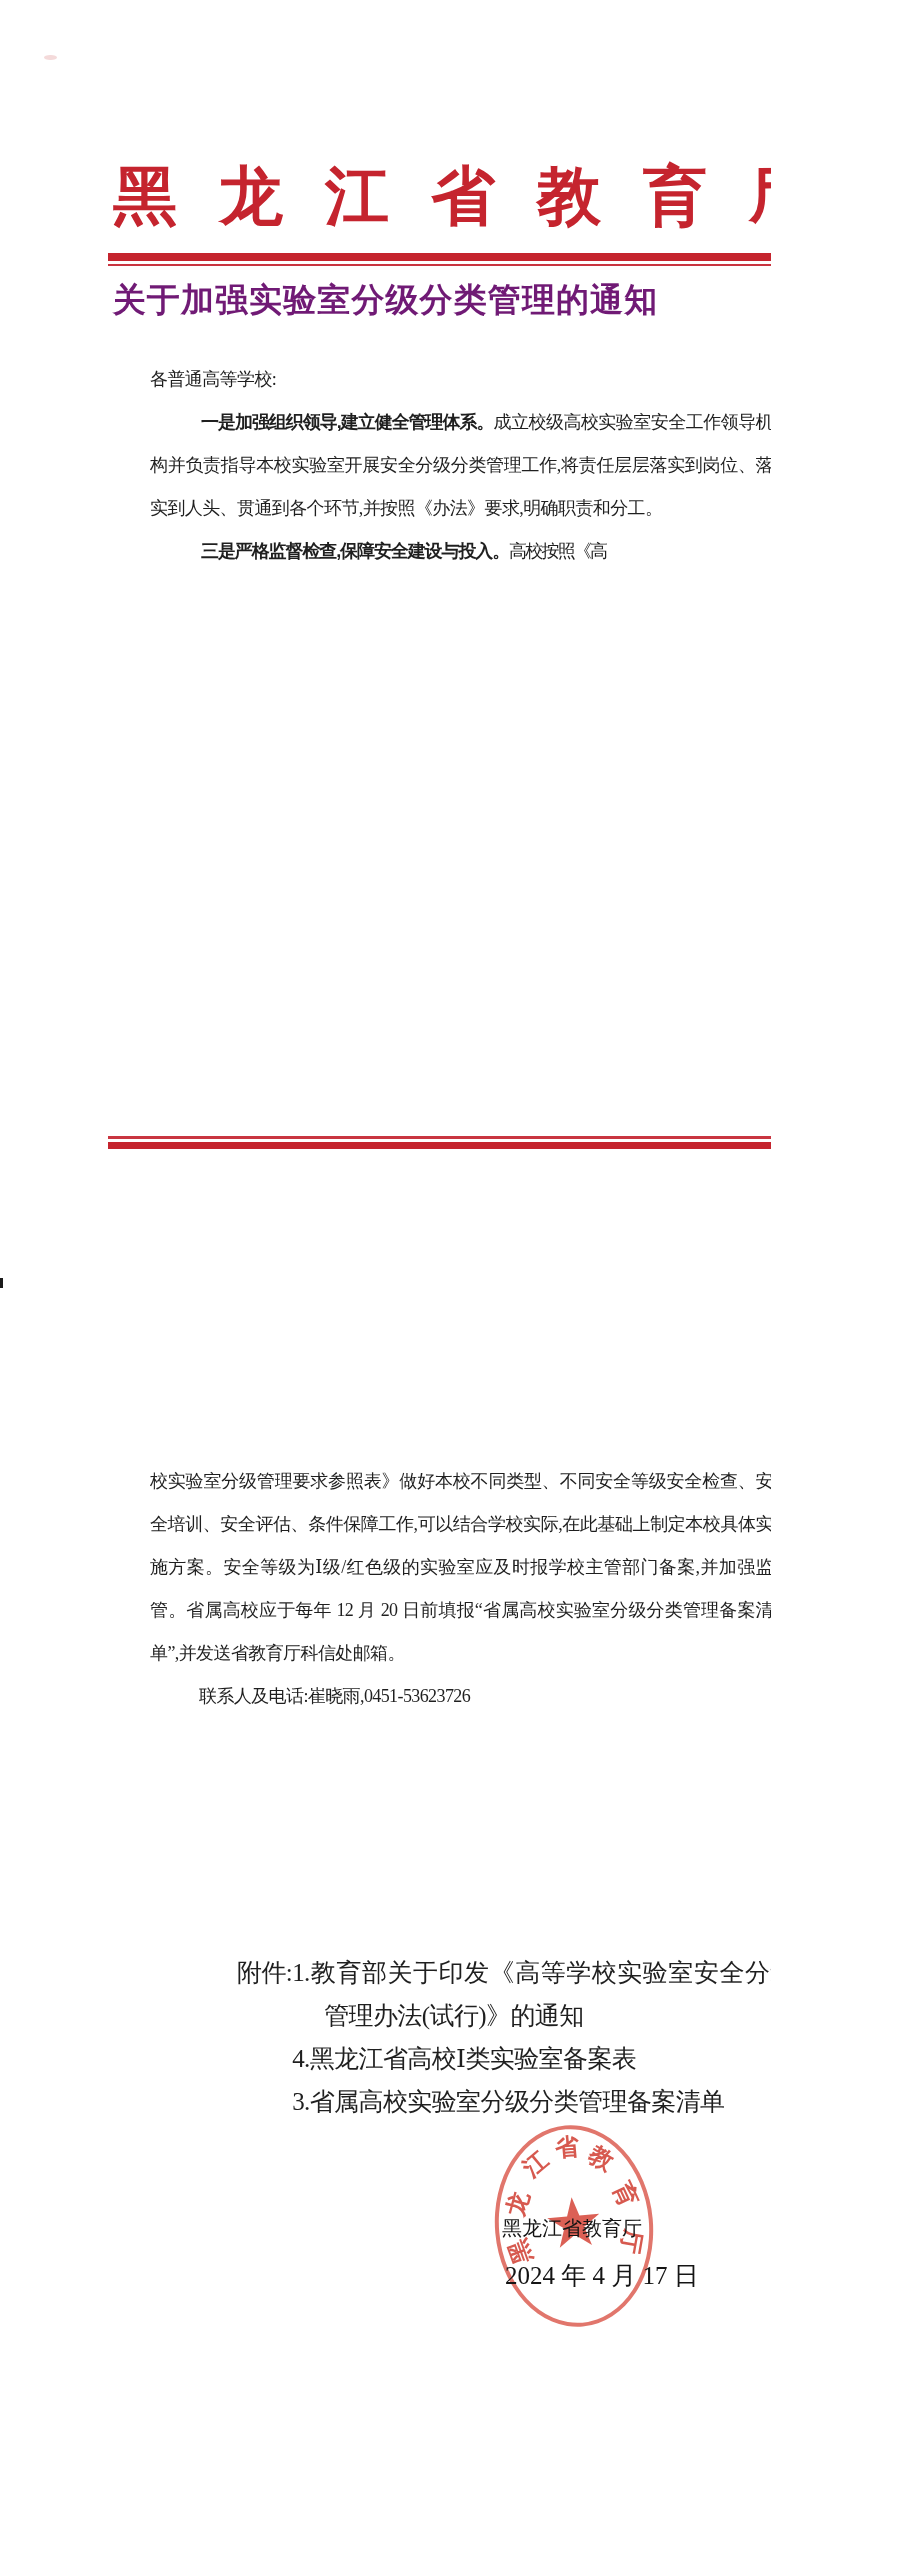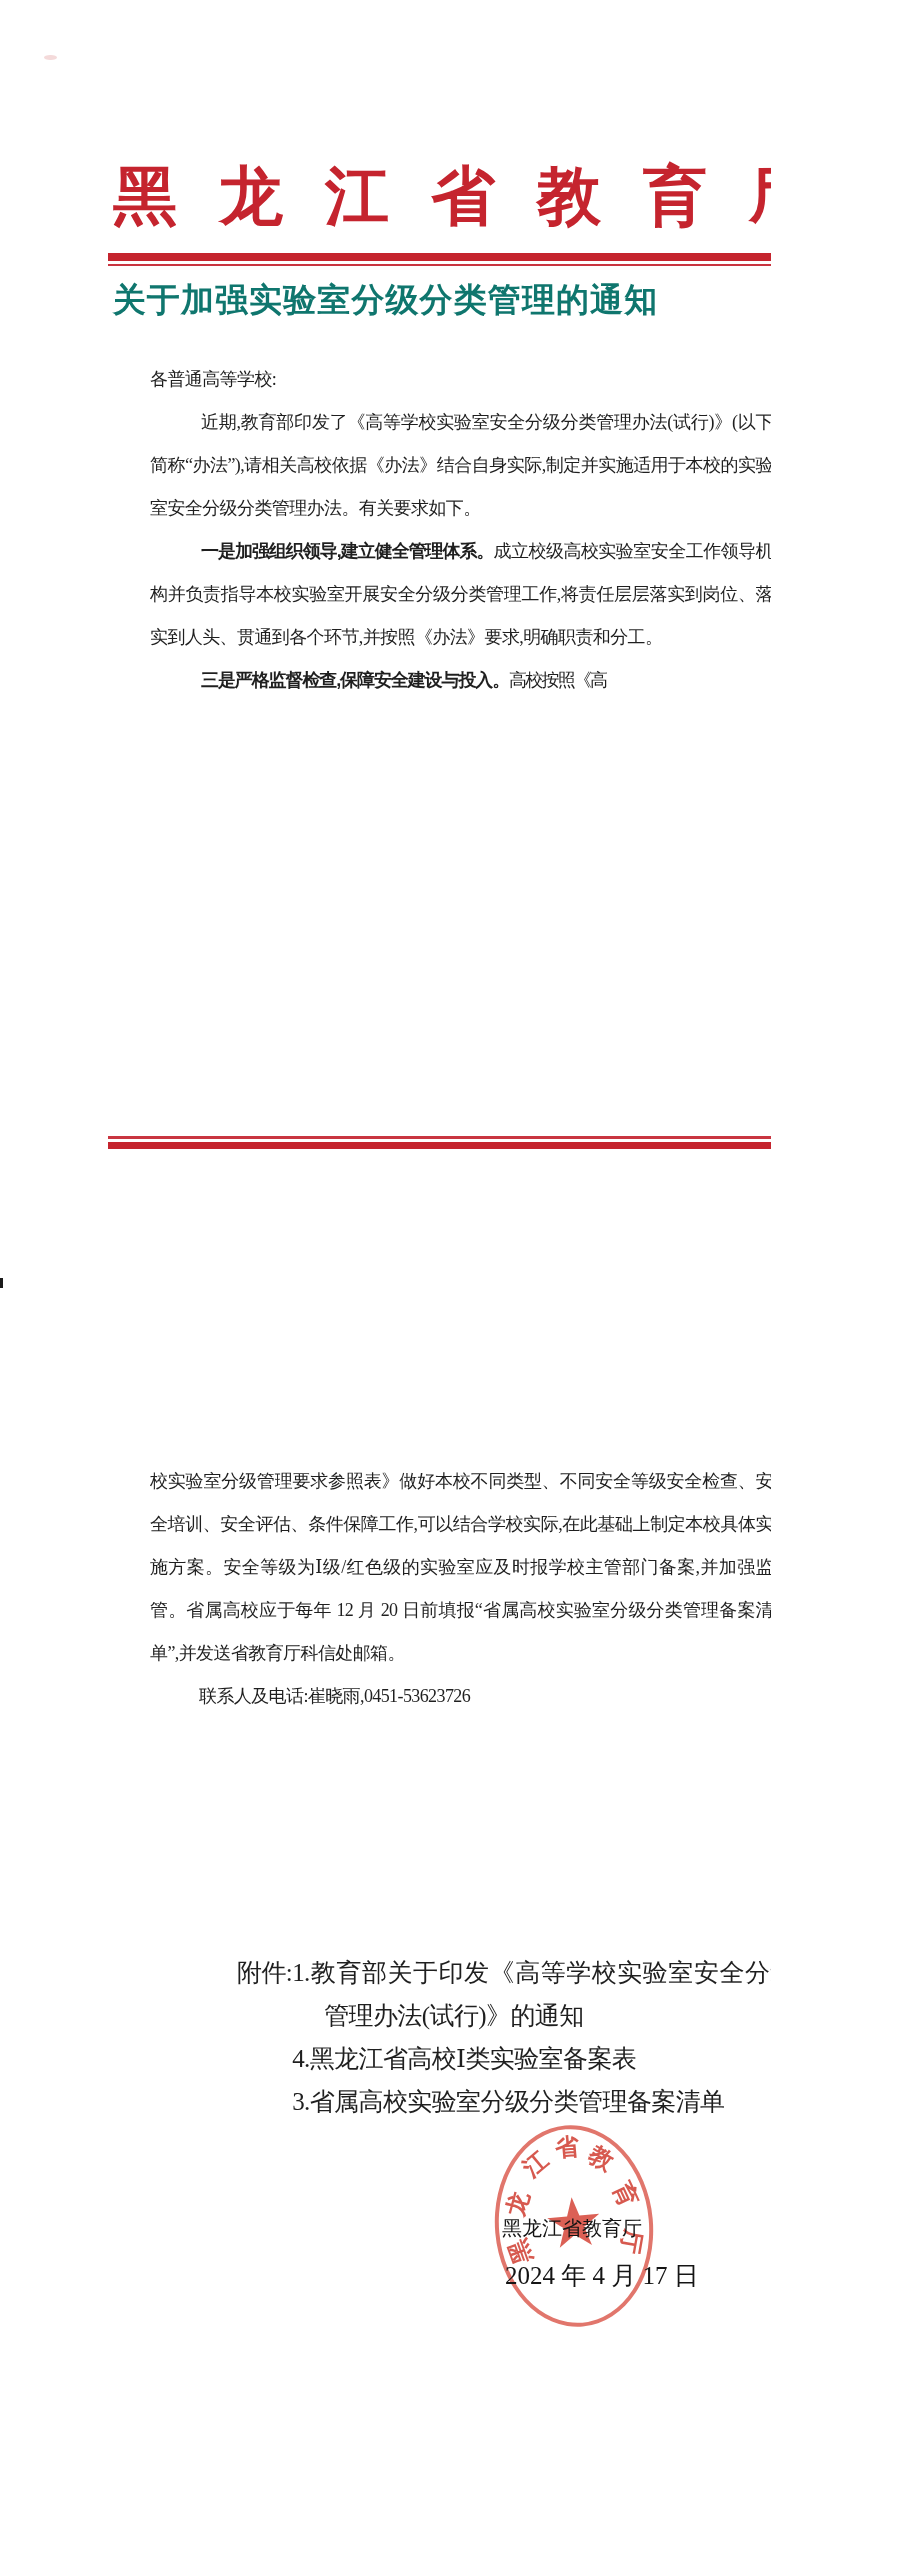--- a/index.html
+++ b/index.html
@@ -32,21 +32,21 @@
   .rule-foot-thin  { top: 1136px; height: 2.9px; background:#c93540; }
   .rule-foot-thick { top: 1142px; height: 6.9px; }
 
   .doc-title {
     position: absolute;
     left: 0; right: 0;
     top: 278px;
     text-align: center;
     font-size: 33px;
     font-weight: 700;
-    color: #0f766e;
+    color: #701a75;
     letter-spacing: 1.1px;
   }
 
   
   .body-block {
     position: absolute;
     left: 150px;
     width: 623px;
     font-size: 18px;
     line-height: 43px;
@@ -167,21 +167,20 @@
   <div class="speck speck-c"></div>
 
   <div class="org-title">黑龙江省教育厅</div>
   <div class="rule rule-head-thick"></div>
   <div class="rule rule-head-thin"></div>
 
   <div class="doc-title">关于加强实验室分级分类管理的通知</div>
 
   <div class="body-block" id="body-page1">
     <p class="salutation">各普通高等学校:</p>
-    <p class="para"><span>近期,教育部印发了《高等学校实验室安全分级分类管理办法(试行)》(以下简称“办法”),请相关高校依据《办法》结合自身实际,制定并实施适用于本校的实验室安全分级分类管理办法。有关要求如下。</span></p>
     <p class="para"><span class="lead">一是加强组织领导,建立健全管理体系。</span><span>成立校级高校实验室安全工作领导机构并负责指导本校实验室开展安全分级分类管理工作,将责任层层落实到岗位、落实到人头、贯通到各个环节,并按照《办法》要求,明确职责和分工。</span></p>
     <p class="para squeeze"><span class="lead">三是严格监督检查,保障安全建设与投入。</span><span>高校按照《高</span></p>
   </div>
 
   <div class="rule rule-foot-thin"></div>
   <div class="rule rule-foot-thick"></div>
 
   <div class="edge-tick"></div>
 
   <div class="body-block" id="body-page2">

